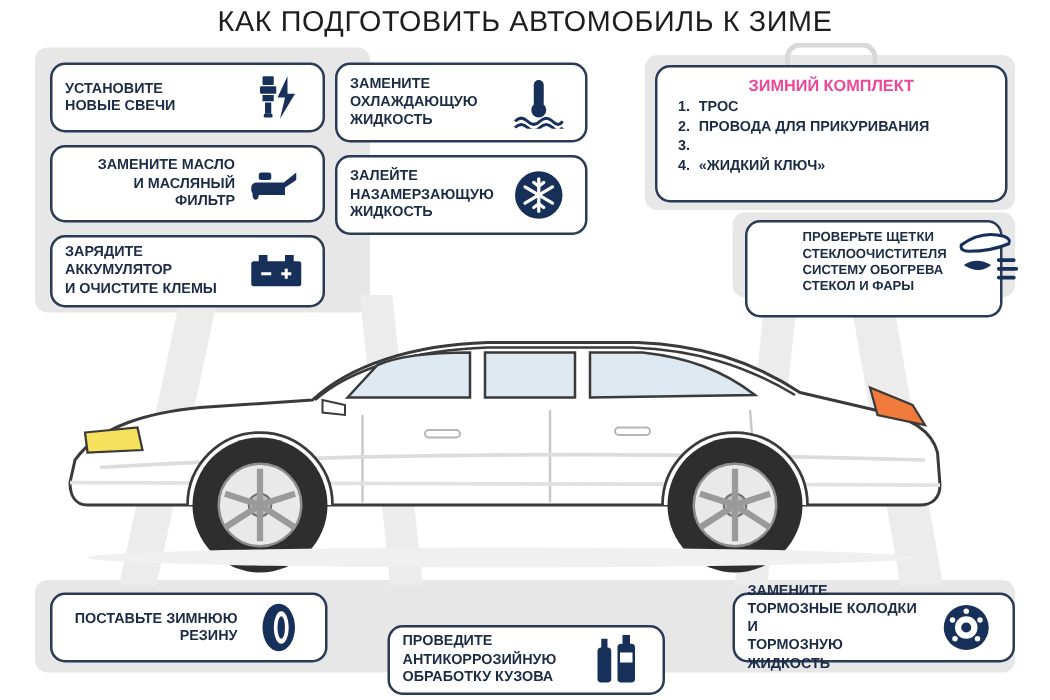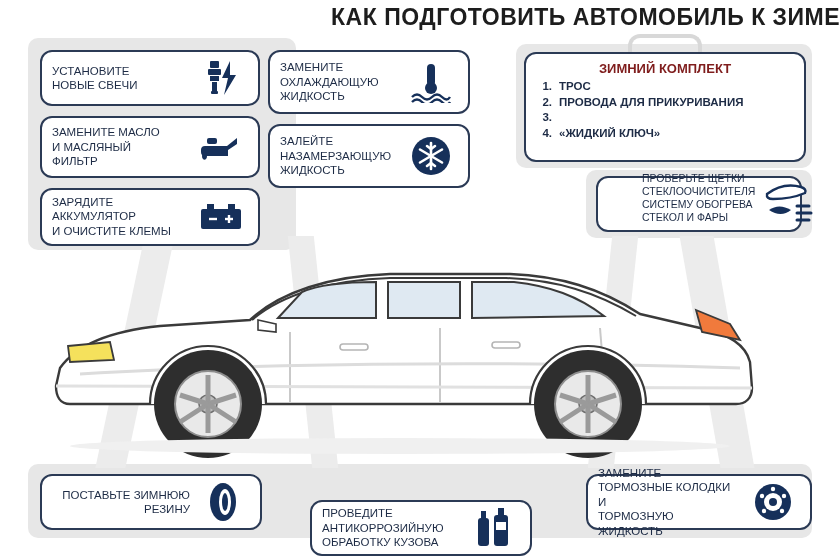--- a/index.html
+++ b/index.html
@@ -12,23 +12,23 @@
   #stage {
     position: relative;
     width: 840px; height: 560px;
     background: #ffffff;
   }
 
   
   .title {
     position: absolute;
     top: 4px; left: 0; width: 840px;
-    text-align: right;
+    text-align: center;
     font-size: 23px;
-    font-weight: bold;
+    font-weight: normal;
     letter-spacing: 0.5px;
     color: #1d1d1d;
     text-transform: uppercase;
   }
 
   
   .band {
     position: absolute;
     background: #e7e7e7;
     border-radius: 10px;
@@ -58,49 +58,49 @@
     background: #ffffff;
     border: 2px solid #2b3a55;
     border-radius: 12px;
     display: flex;
     align-items: center;
     padding: 6px 10px;
     gap: 6px;
   }
   .card .txt {
     font-size: 11.5px;
-    font-weight: normal;
+    font-weight: bold;
     color: #1d2b45;
     line-height: 1.25;
     text-transform: uppercase;
     flex: 1 1 auto;
     white-space: pre-line;
   }
   .card .ico {
     flex: 0 0 auto;
     width: 54px; height: 42px;
     display: flex; align-items: center; justify-content: center;
   }
 
   
   .c-spark   { left: 40px;  top: 50px;  width: 220px; height: 56px; }
-  .c-oil     { left: 40px;  top: 116px; width: 220px; height: 62px; }
+  .c-oil     { left: 40px;  top: 116px; width: 220px; height: 62px; text-align: right; }
   .c-battery { left: 40px;  top: 188px; width: 220px; height: 58px; align-items: flex-end; }
 
   
   .c-coolant { left: 268px; top: 50px;  width: 202px; height: 64px; }
   .c-washer  { left: 268px; top: 124px; width: 202px; height: 64px; }
 
   
   .c-kit {
     left: 524px; top: 52px; width: 282px; height: 110px;
     display: block; padding: 7px 12px;
   }
   .kit-title {
-    font-size: 13px; font-weight: bold; color: #7f1d1d;
+    font-size: 13px; font-weight: bold; color: #ec4899;
     text-align: center; text-transform: uppercase; margin-bottom: 3px;
   }
   .kit-list { list-style: none; }
   .kit-list li {
     font-size: 11.5px; font-weight: bold; color: #1d2b45;
     text-transform: uppercase; line-height: 1.35;
     display: flex; gap: 7px;
   }
   .kit-num { width: 14px; text-align: right; }
   
@@ -108,22 +108,22 @@
     position: absolute;
     left: 628px; top: 34px;
     width: 74px; height: 22px;
     border: 4px solid #d8d8d8;
     border-bottom: none;
     border-radius: 12px 12px 0 0;
     background: transparent;
   }
 
   
-  .c-wipers  { left: 596px; top: 176px; width: 206px; height: 56px;
-               align-items: flex-end; padding-left: 44px; }
+  .c-wipers  { left: 596px; top: 176px; width: 206px; height: 78px;
+               align-items: flex-start; padding-left: 44px; }
   .c-wipers .txt { font-size: 10.5px; }
 
   
   .c-tires   { left: 40px;  top: 474px; width: 222px; height: 56px; text-align: right; }
   .c-anticor { left: 310px; top: 474px; width: 222px; height: 56px; margin-top: 26px; }
   .c-brakes  { left: 586px; top: 474px; width: 226px; height: 56px; }
 
   
   .car { position: absolute; left: 40px; top: 236px; width: 740px; height: 232px; }
 

